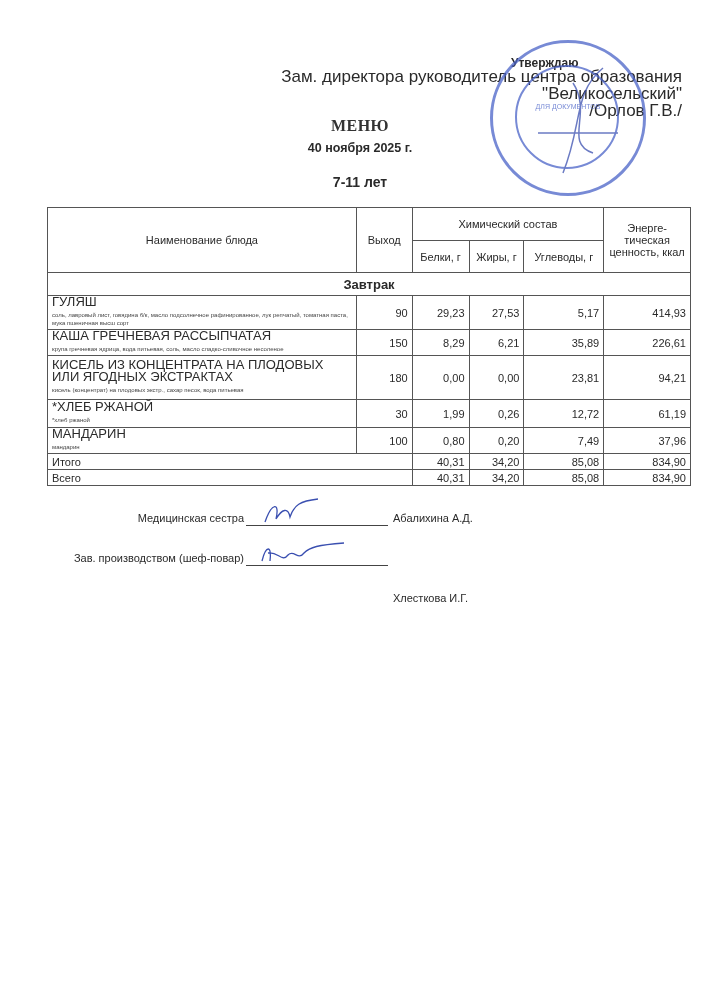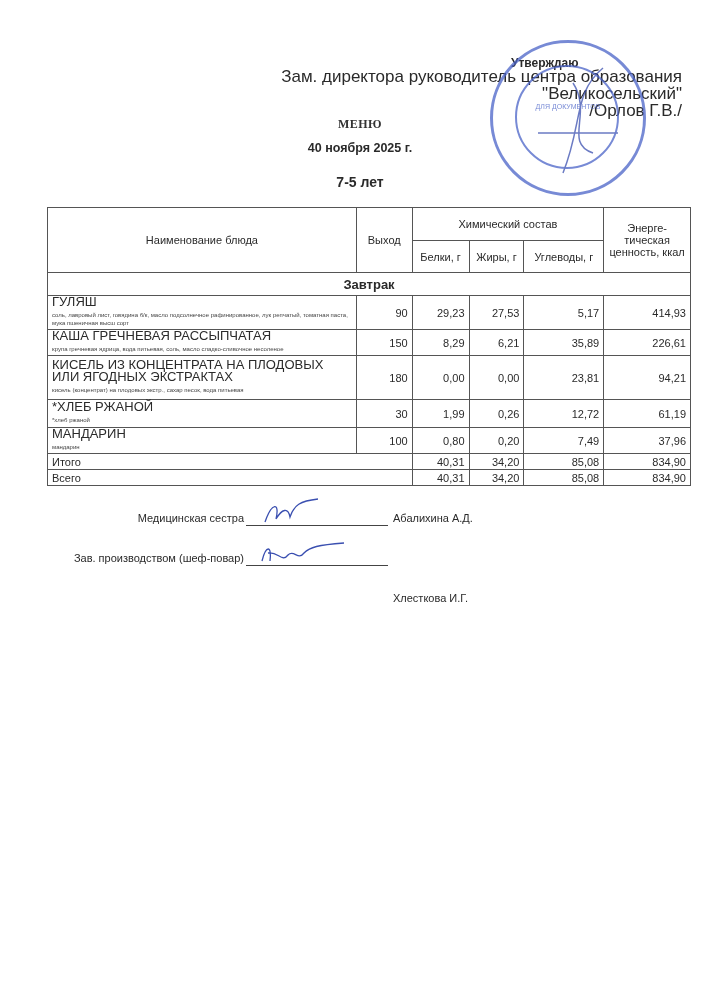--- a/index.html
+++ b/index.html
@@ -1,20 +1,20 @@
 <!DOCTYPE html>
 <html><head>
 <meta charset="utf-8">
 <style>
   html,body{margin:0;padding:0;background:#fff;}
   body{width:720px;height:990px;position:relative;overflow:hidden;font-family:"Liberation Sans",sans-serif;color:#2a2a2a;}
   .abs{position:absolute;}
   .approve-title{left:511px;top:33px;font-size:12px;font-weight:bold;margin-top:23px;}
   .approve-line{right:38px;text-align:right;font-size:17px;line-height:17px;}
-  .menu-title{left:0;width:720px;top:117px;text-align:center;font-family:"Liberation Serif",serif;font-weight:bold;font-size:12px;letter-spacing:0.5px;color:#333;}
+  .menu-title{left:0;width:720px;top:117px;text-align:center;font-family:"Liberation Serif",serif;font-weight:bold;font-size:16px;letter-spacing:0.5px;color:#333;}
   .menu-date{left:0;width:720px;top:141px;text-align:center;font-size:12.5px;font-weight:bold;}
   .menu-age{left:0;width:720px;top:174px;text-align:center;font-size:14px;font-weight:bold;}
   table.menu{position:absolute;left:47px;top:207px;border-collapse:collapse;width:644px;font-size:11px;}
   table.menu td{border:1px solid #555;padding:0 4px;}
   .th{font-weight:normal;text-align:center;font-size:11px;}
   .num{text-align:right;vertical-align:middle;font-size:11px;}
   .dish-name{font-size:13px;display:block;line-height:12px;}
   .dish-comp{font-size:6px;display:block;line-height:8px;color:#444;padding-bottom:2px;padding-top:3px;}
   .section{text-align:center;font-weight:bold;font-size:13px;}
   .total-row td{height:15px;}
@@ -35,21 +35,21 @@
 <div class="abs stamp">
   <div class="stamp-inner"></div>
   <div class="stamp-text">ДЛЯ ДОКУМЕНТОВ</div>
   <svg style="position:absolute;left:40px;top:20px;" width="90" height="120">
     <path d="M5 70 L85 70 M70 5 C40 30 50 60 30 110 M40 20 C60 50 30 80 60 90" stroke="#3a4fb0" stroke-width="1.5" fill="none"></path>
   </svg>
 </div>
 
 <div class="abs menu-title">МЕНЮ</div>
 <div class="abs menu-date">40 ноября 2025 г.</div>
-<div class="abs menu-age">7-5 лет</div>
+<div class="abs menu-age">7-11 лет</div>
 
 <table class="menu">
   <colgroup>
     <col style="width:309px">
       <col style="width:56px">
       <col style="width:57px">
       <col style="width:55px">
       <col style="width:80px">
       <col style="width:87px">
   </colgroup>

